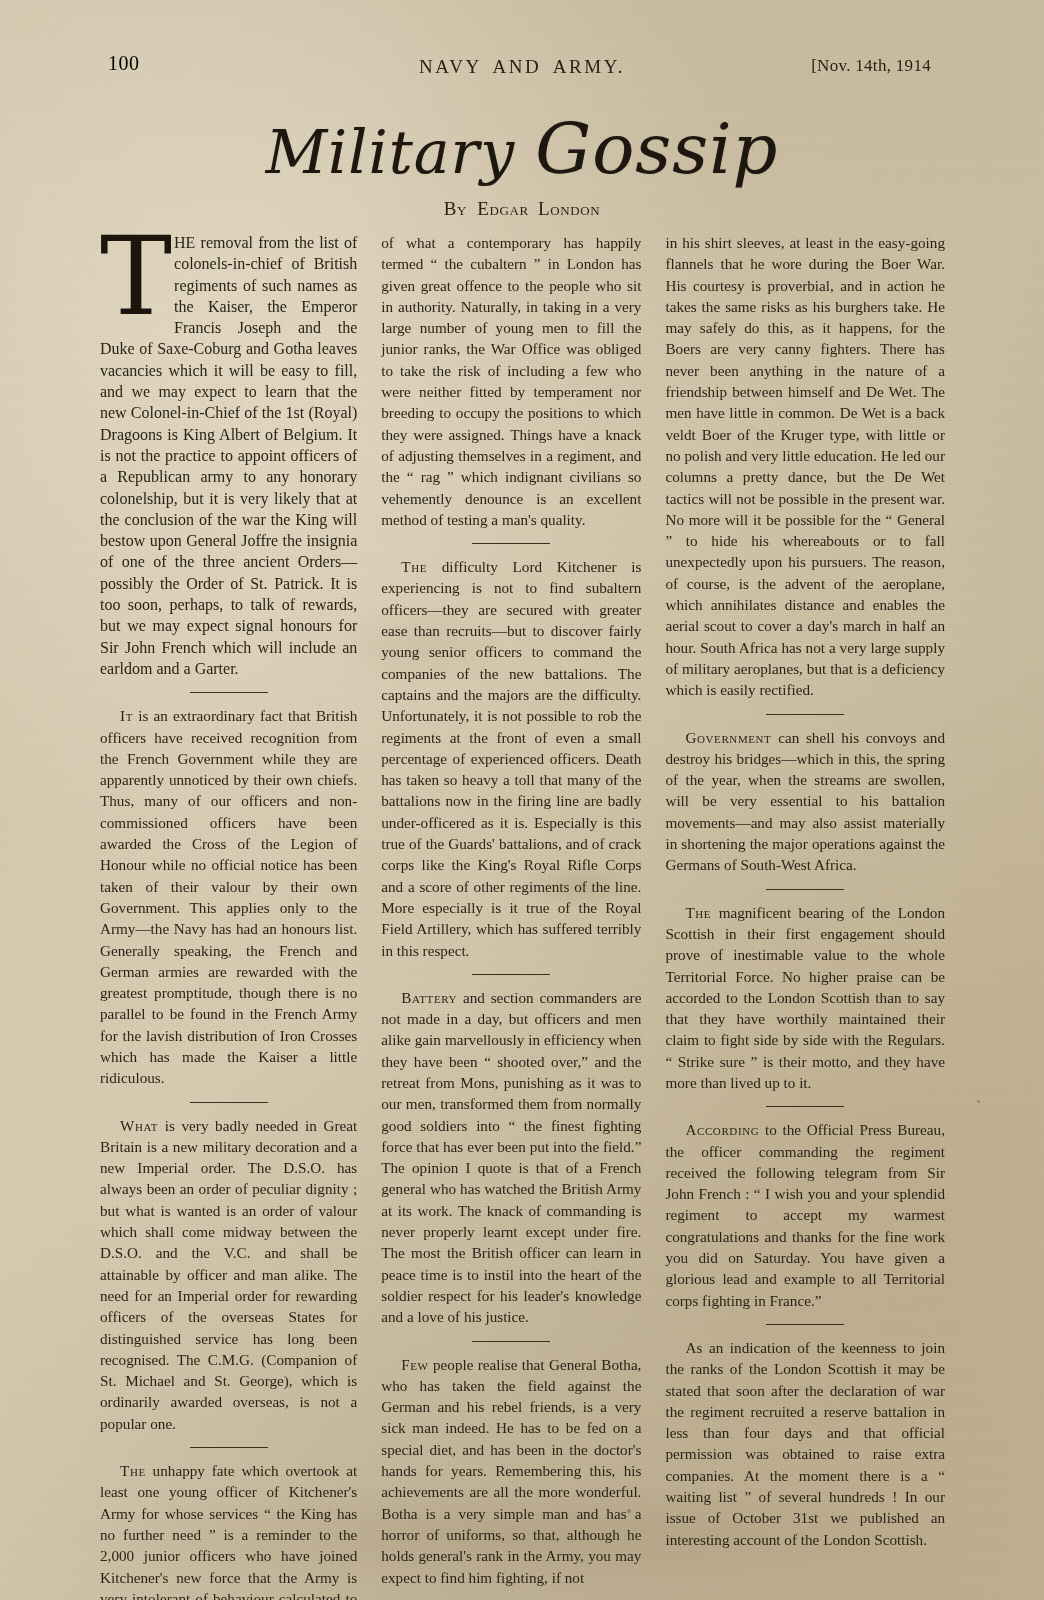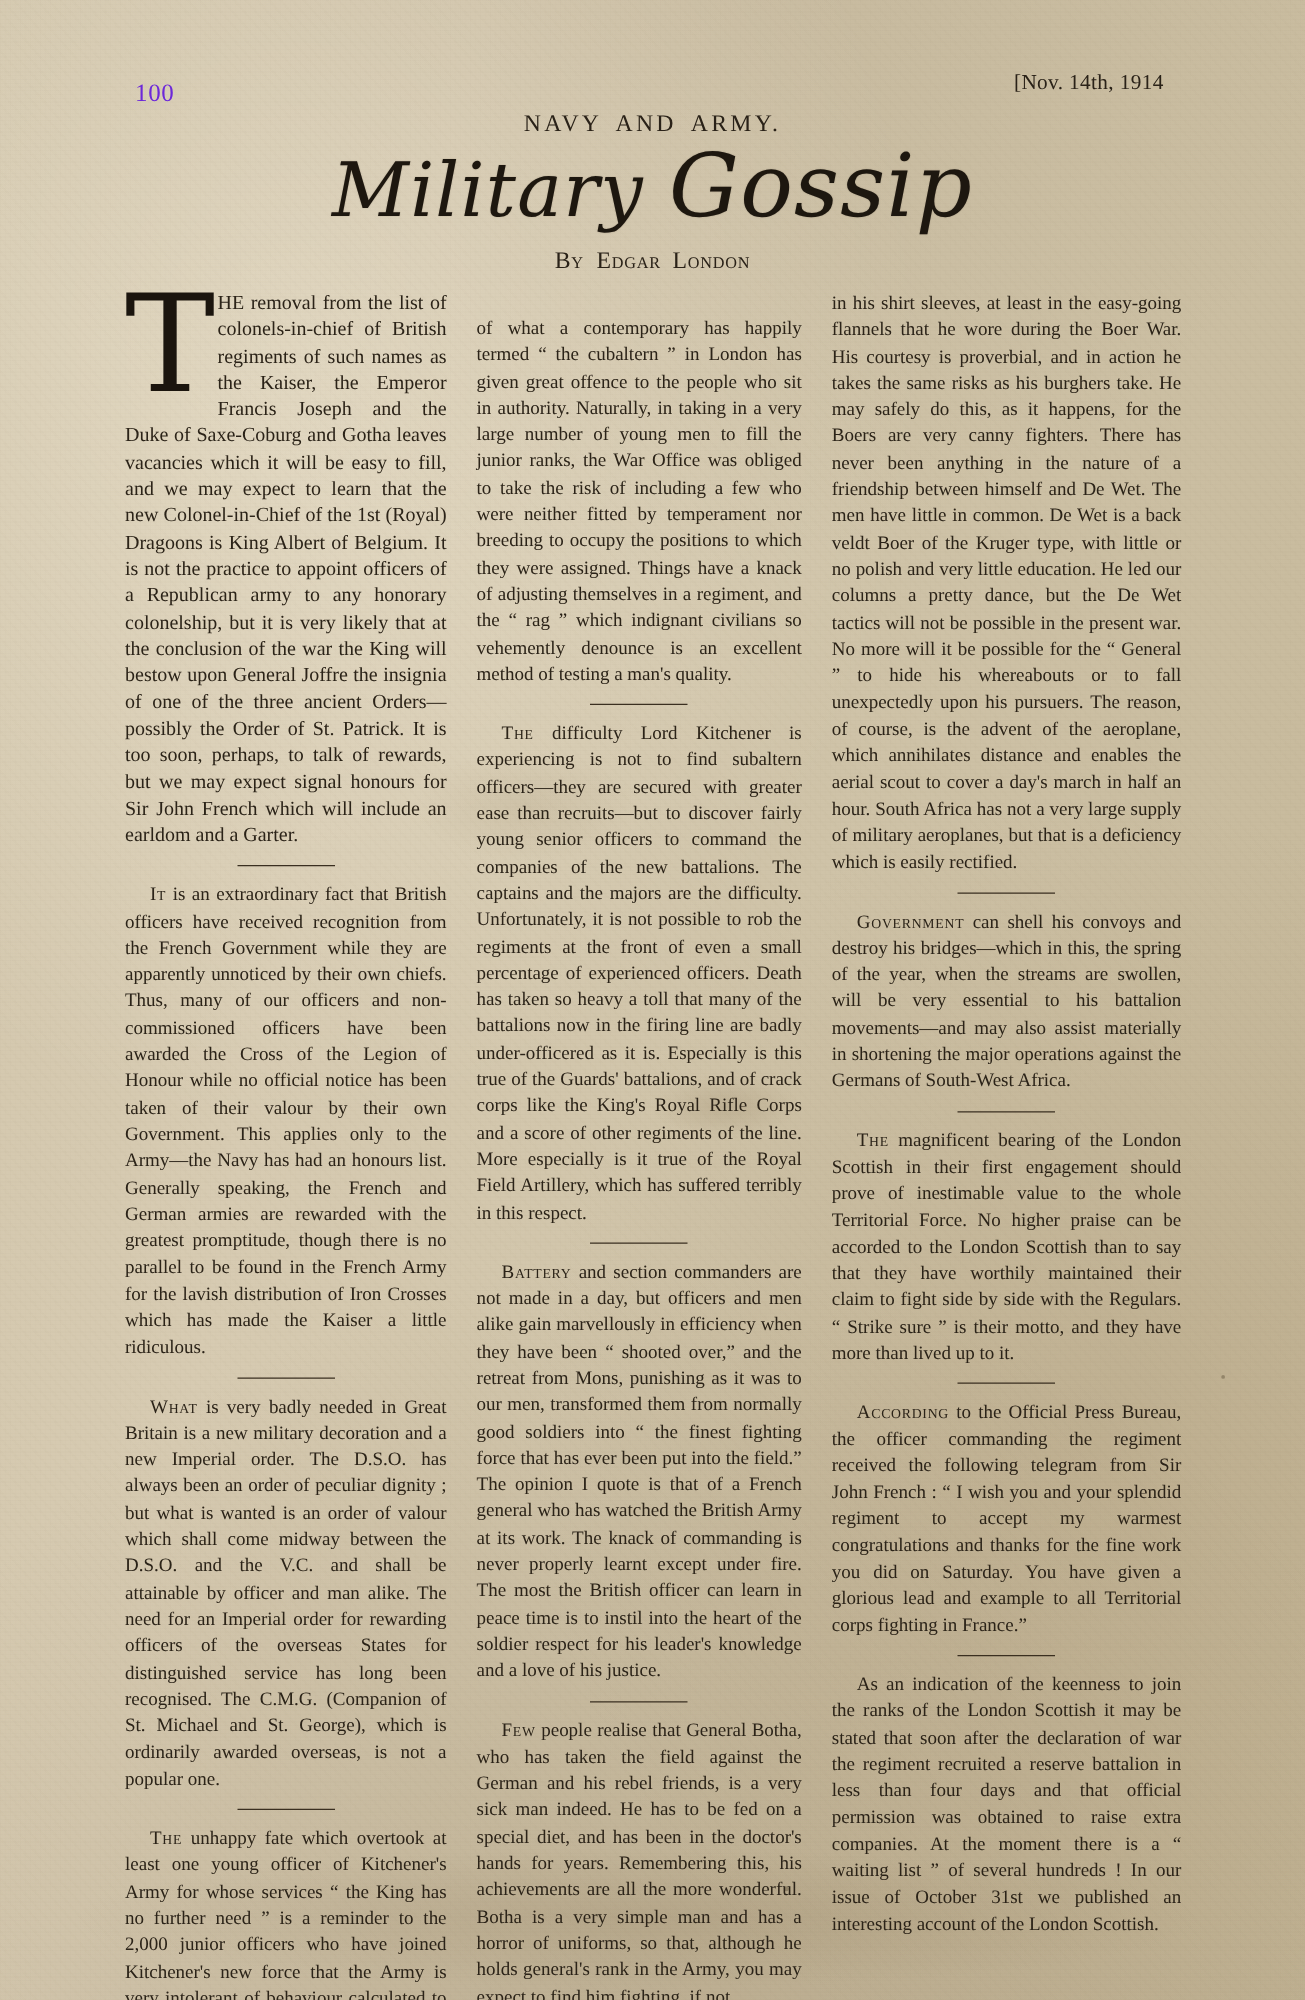--- a/index.html
+++ b/index.html
@@ -54,36 +54,35 @@
   .runhead {
     position: absolute;
     top: 52px;
     left: 100px;
     right: 100px;
     height: 30px;
   }
   .folio {
     position: absolute;
     left: 8px;
-    top: 12px;
+    top: 0;
     font-size: 20px;
     letter-spacing: .5px;
-    color: #6d28d9;
+    color: #000000;
   }
   .runtitle {
     position: absolute;
     left: 0;
     right: 0;
     top: 4px;
     text-align: center;
     font-size: 19px;
     letter-spacing: 2.6px;
     color: #2a2218;
     word-spacing: 5px;
-    margin-top: 33px;
   }
   .issuedate {
     position: absolute;
     right: 13px;
     top: 4px;
     font-size: 17px;
     letter-spacing: .3px;
     color: #2a2218;
     white-space: nowrap;
   }
@@ -122,21 +121,21 @@
     left: 100px;
     width: 845px;
     height: 1185px;
     display: flex;
     gap: 24px;
   }
   .col {
     width: 265px;
     position: relative;
   }
-  .col.mid { width: 268px; margin-top: 20px; }
+  .col.mid { width: 268px; }
   .col.right { width: 288px; }
 
   .para {
     margin: 0 0 0 0;
     text-align: justify;
     text-justify: inter-word;
     font-size: 15.2px;
     line-height: 21.3px;
     color: #2b2318;
     hyphens: manual;

